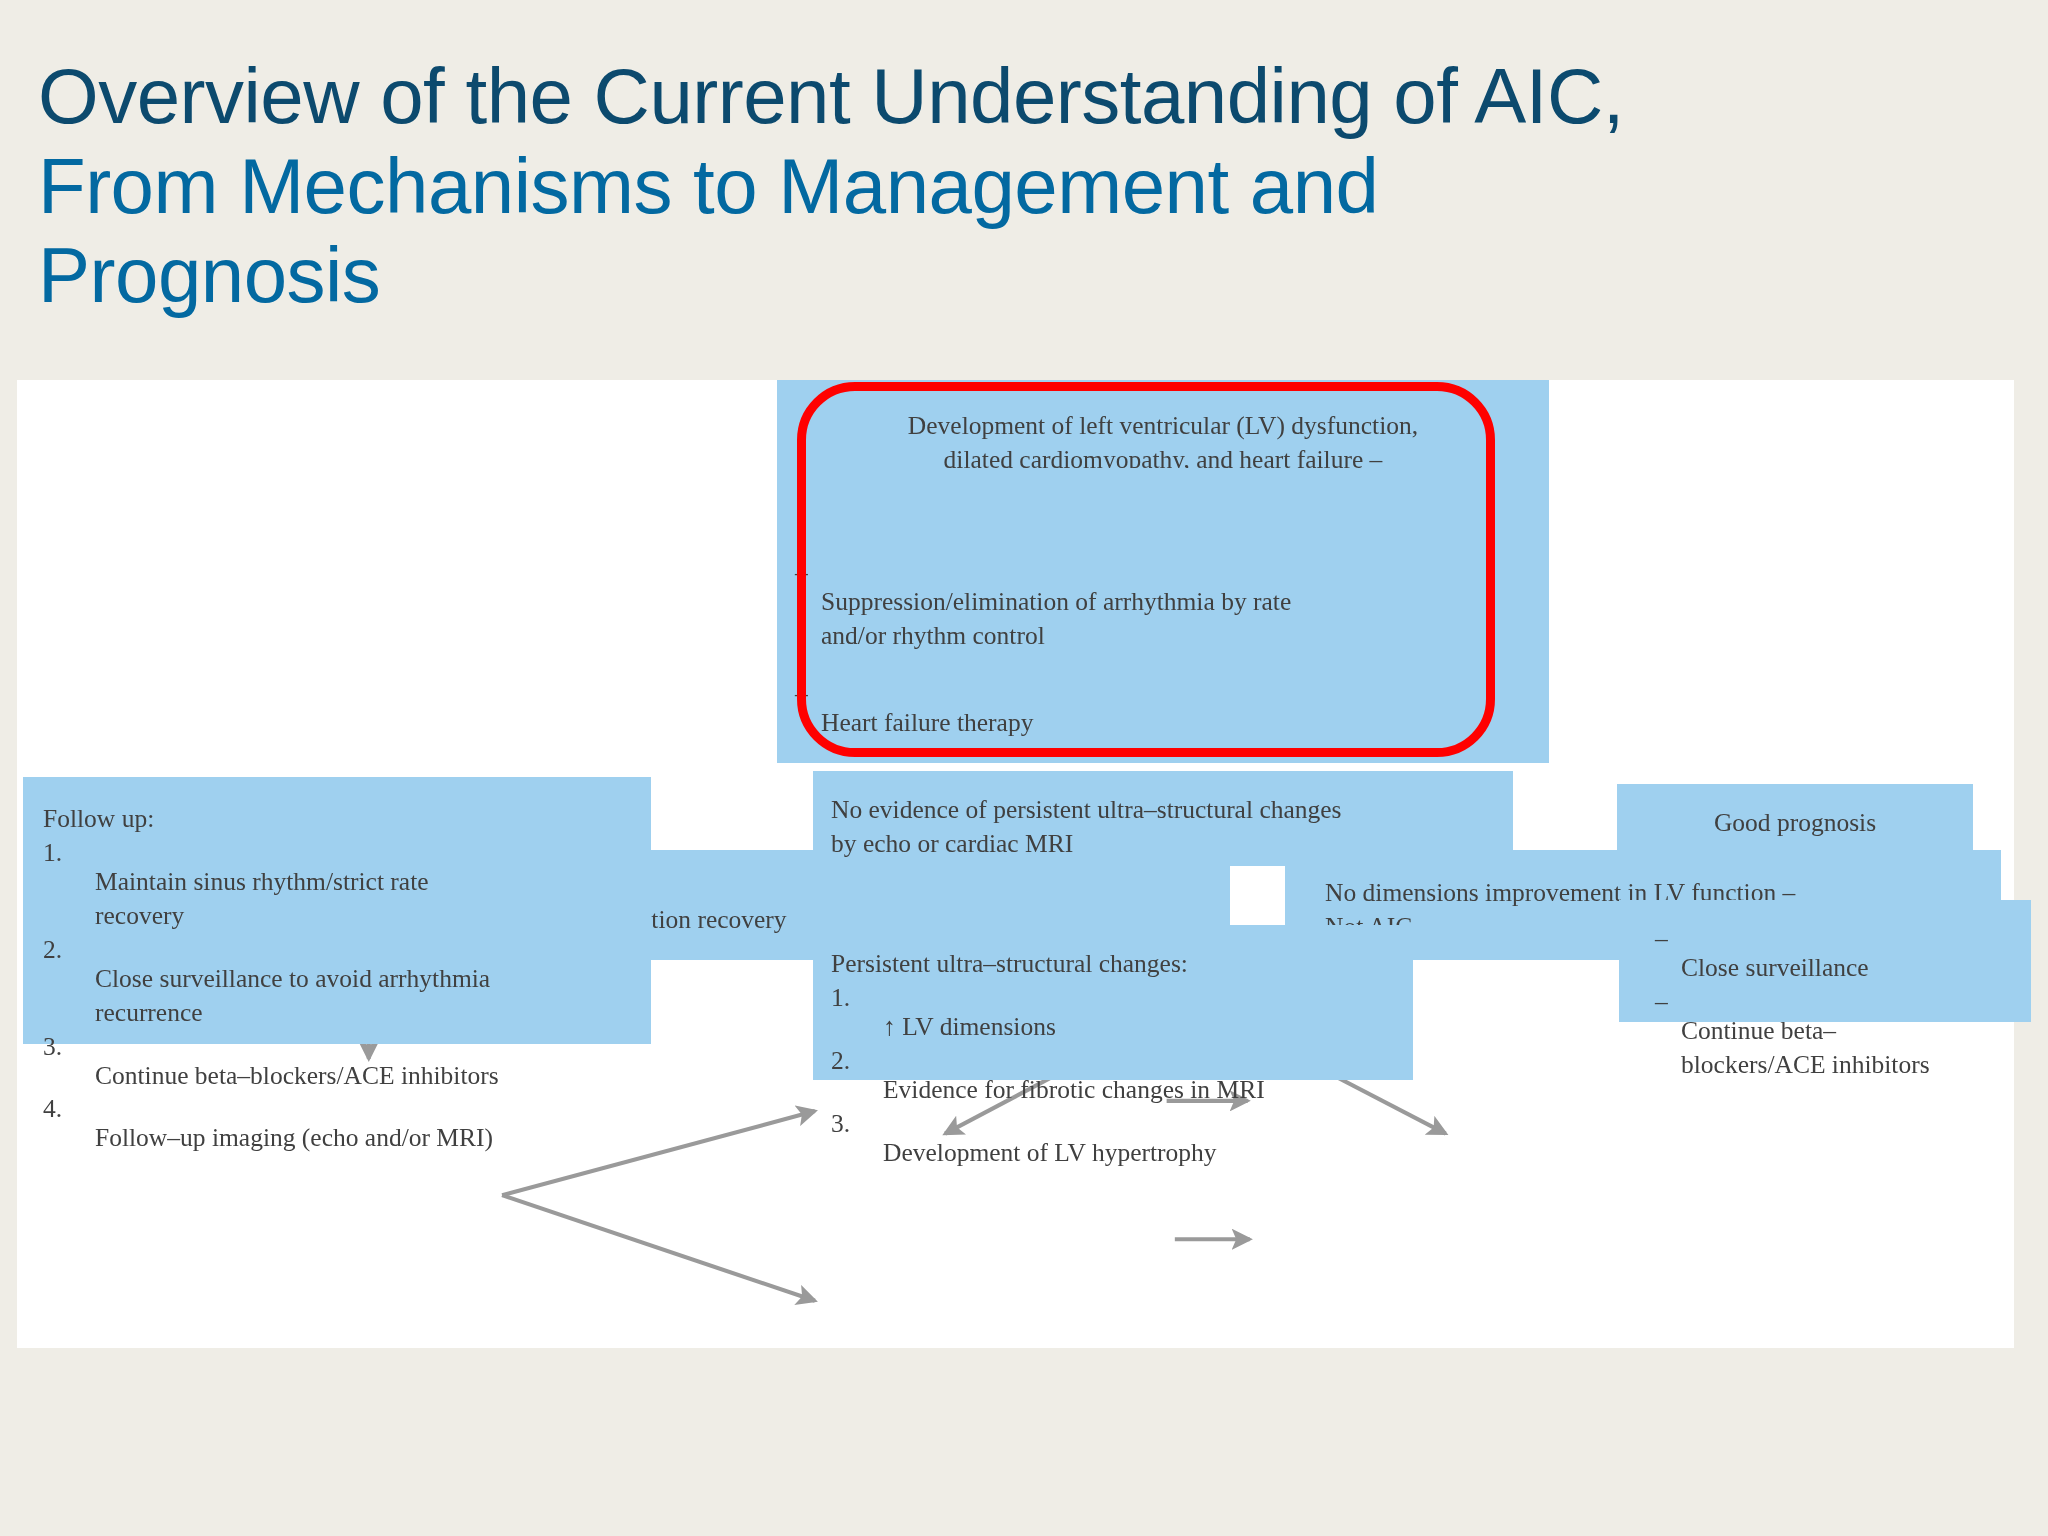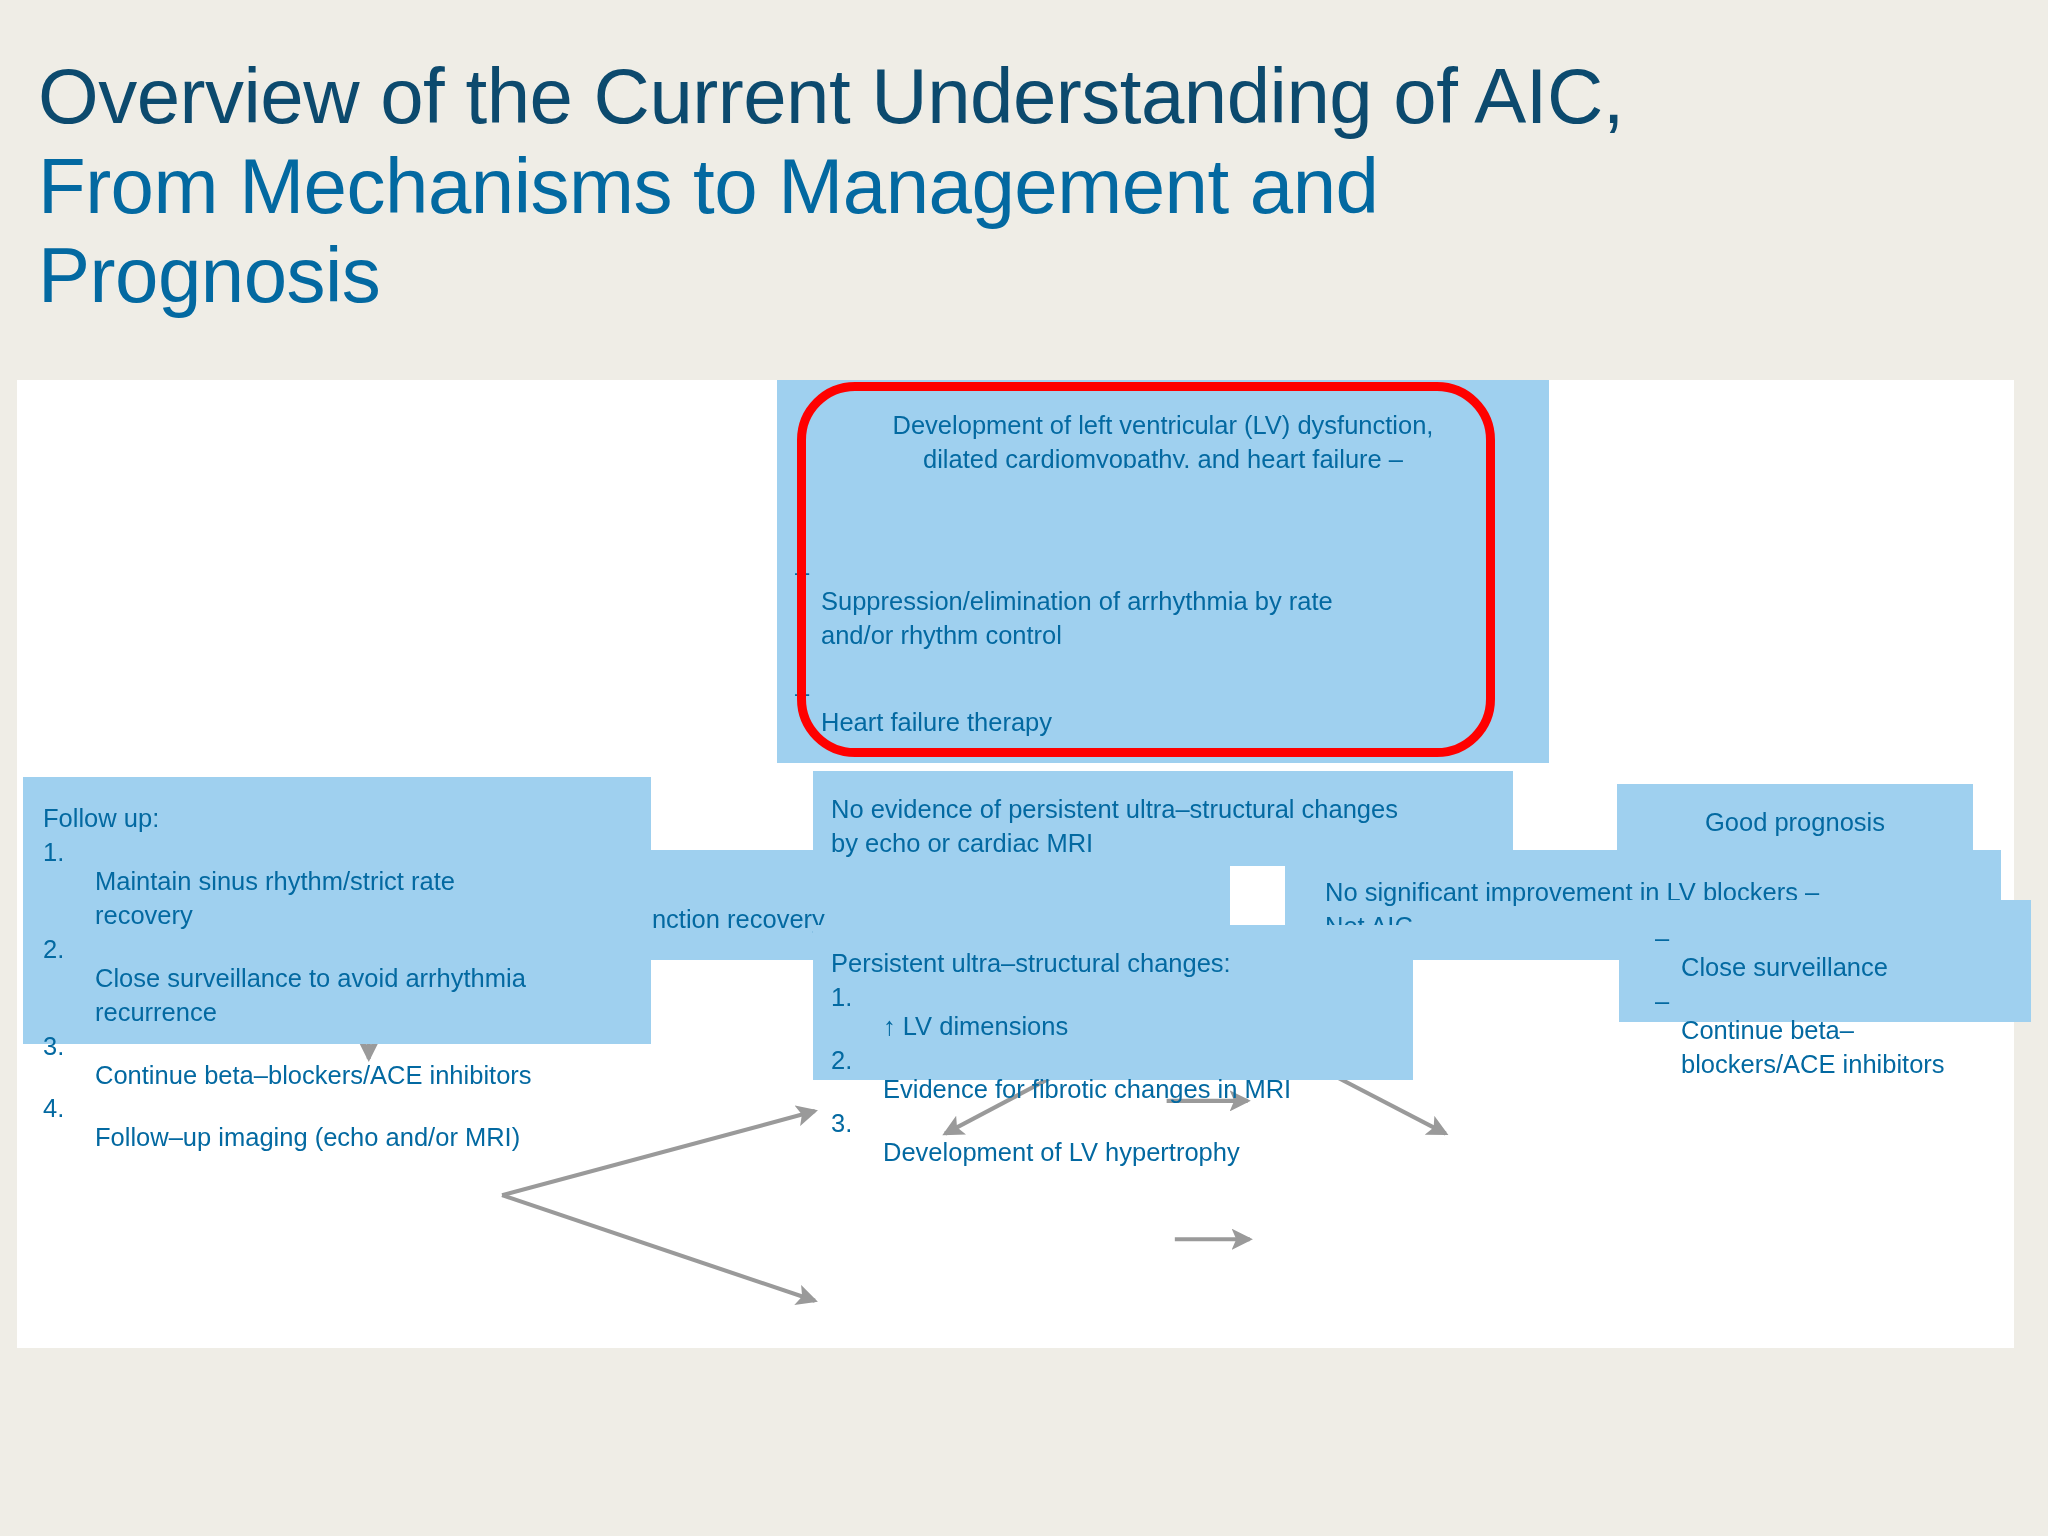--- a/index.html
+++ b/index.html
@@ -44,25 +44,25 @@
     left: 17px;
     top: 380px;
     width: 1997px;
     height: 968px;
     background: #FFFFFF;
   }
 
   .box {
     position: absolute;
     background: #9FD0EF;
-    color: #0369a1;
+    color: #404040;
     font-size: 25.5px;
     line-height: 1.33;
     box-sizing: border-box;
-    font-family: Liberation Sans, sans-serif;
+    font-family: Liberation Serif, serif;
   }
   .box .line { white-space: pre; display: block; }
   .box.center { text-align: center; }
 
   
   .lrow {
     display: flex;
     align-items: flex-start;
   }
   .lrow .mark {
@@ -160,21 +160,21 @@
         <span class="mark">–</span>
         <span class="txt">Heart failure resolution and LV function recovery</span>
       </div>
       <div class="lrow dash" style="margin-top:11px;">
         <span class="mark">–</span>
         <span class="txt">Confirms diagnosis of AIC</span>
       </div>
     </div>
 
     <div class="box" style="left:1268px; top:470px; width:716px; height:110px; padding:26px 20px 0 40px;">
-      <span class="line">No significant improvement in LV blockers –</span>
+      <span class="line">No dimensions improvement in LV function –</span>
       <span class="line">Not AIC</span>
     </div>
 
     <div class="box" style="left:6px; top:397px; width:628px; height:267px; padding:25px 18px 0 20px;">
       <span class="line" style="display:block;">Follow up:</span>
       <div class="lrow">
         <span class="mark">1.</span>
         <span class="txt">
           <span class="hang">Maintain sinus rhythm/strict rate</span>
           <span class="hang">recovery</span>

